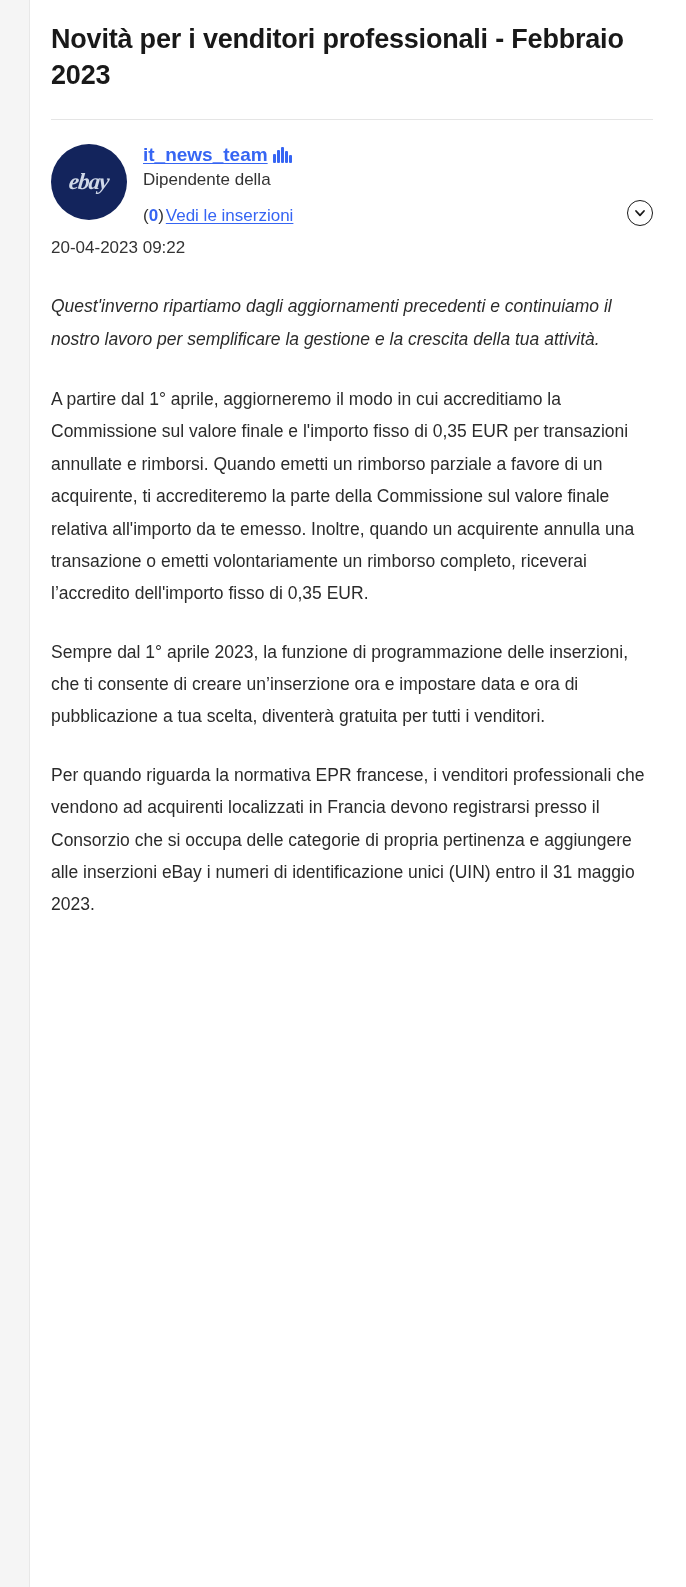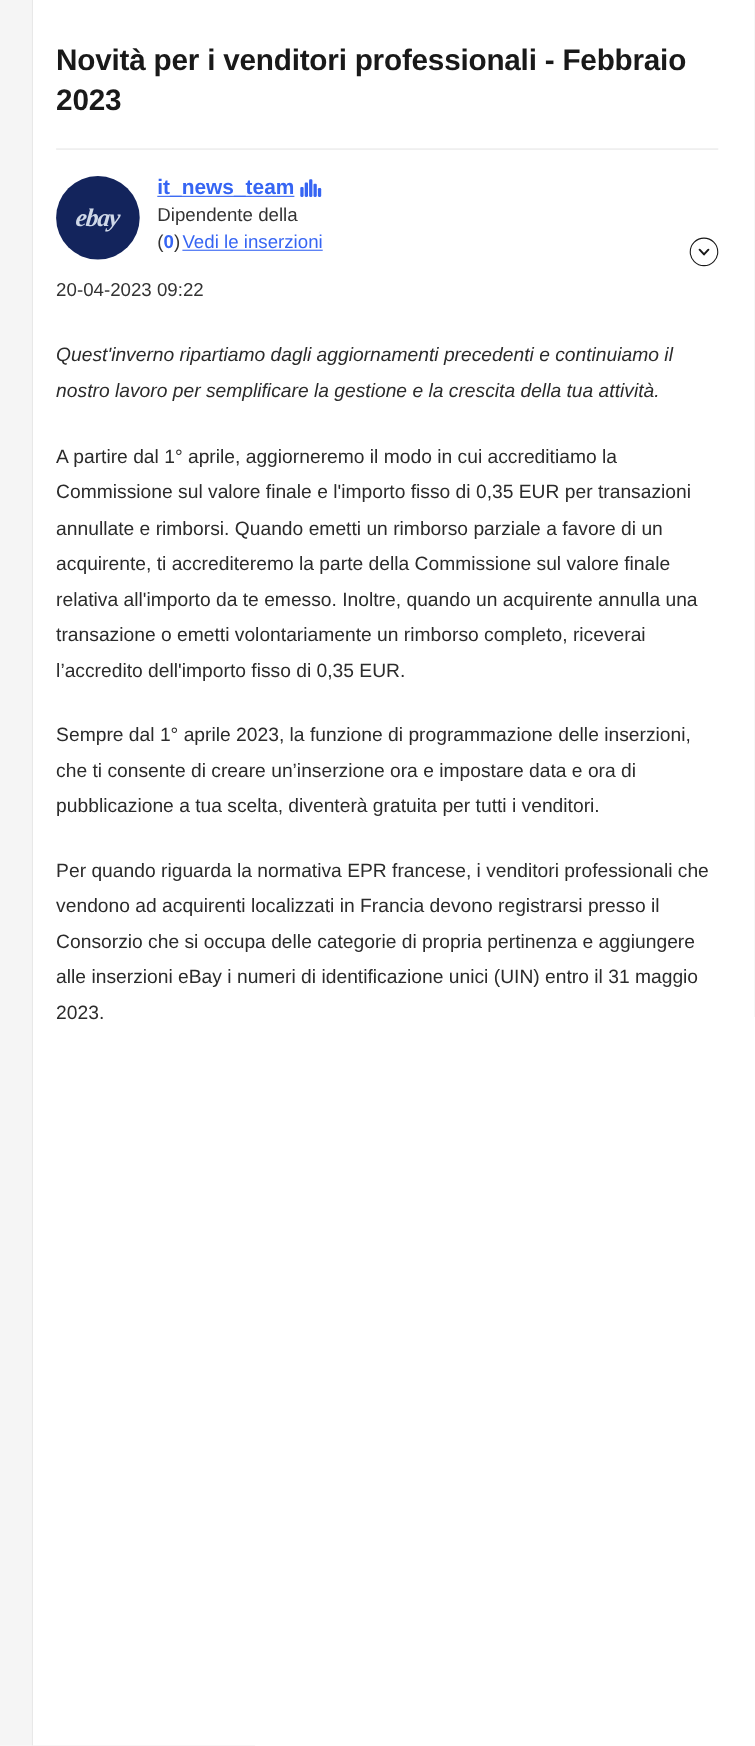--- a/index.html
+++ b/index.html
@@ -21,21 +21,21 @@
     left: 0;
     top: 0;
     width: 30px;
     height: 100%;
     background: #f5f5f5;
     border-right: 1px solid #e8e8e8;
   }
   .content {
     position: absolute;
     left: 30px;
-    top: 16px;
+    top: 0;
     width: 656px;
     padding: 22px 33px 0 21px;
   }
   .post-title {
     font-size: 27px;
     line-height: 1.32;
     font-weight: bold;
     color: #191919;
     letter-spacing: -0.2px;
     margin: 0 0 26px 0;
@@ -105,21 +105,21 @@
   .rank-icon i:nth-child(2) { height: 13px; }
   .rank-icon i:nth-child(3) { height: 16px; }
   .rank-icon i:nth-child(4) { height: 12px; }
   .rank-icon i:nth-child(5) { height: 8px; }
   .author-role {
     font-size: 17px;
     color: #333333;
     margin-top: 4px;
   }
   .author-links {
-    margin-top: 4px;
+    margin-top: 16px;
     font-size: 17px;
     color: #333333;
   }
   .count-paren { color: #333333; }
   .count-num {
     color: #3665f3;
     font-weight: bold;
   }
   .view-listings {
     color: #3665f3;

